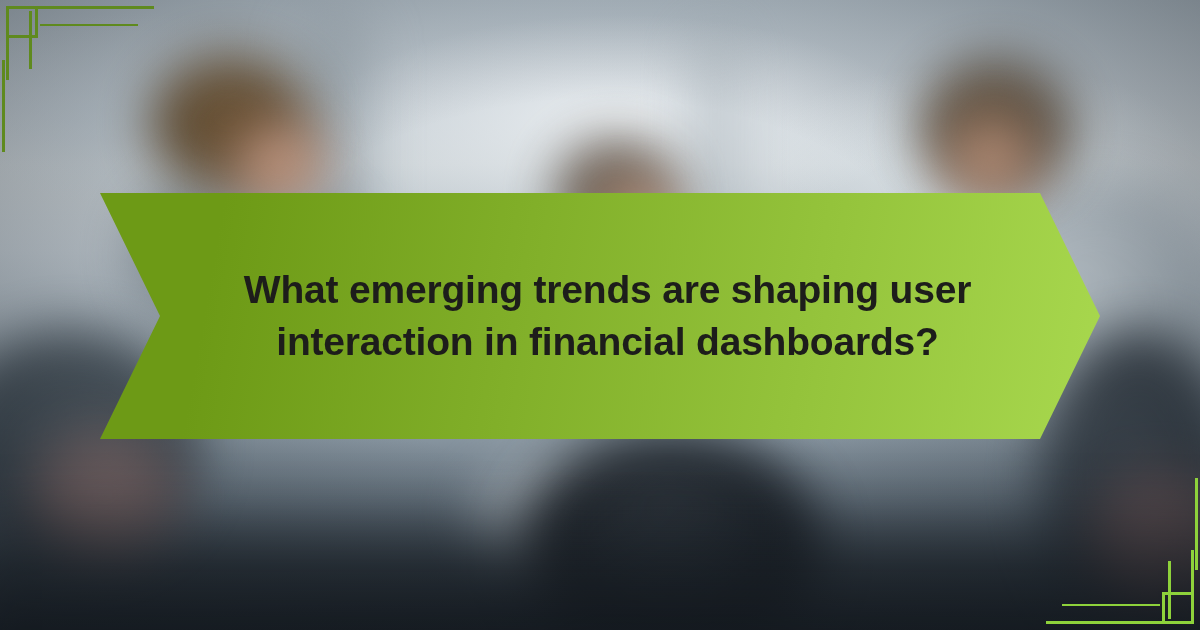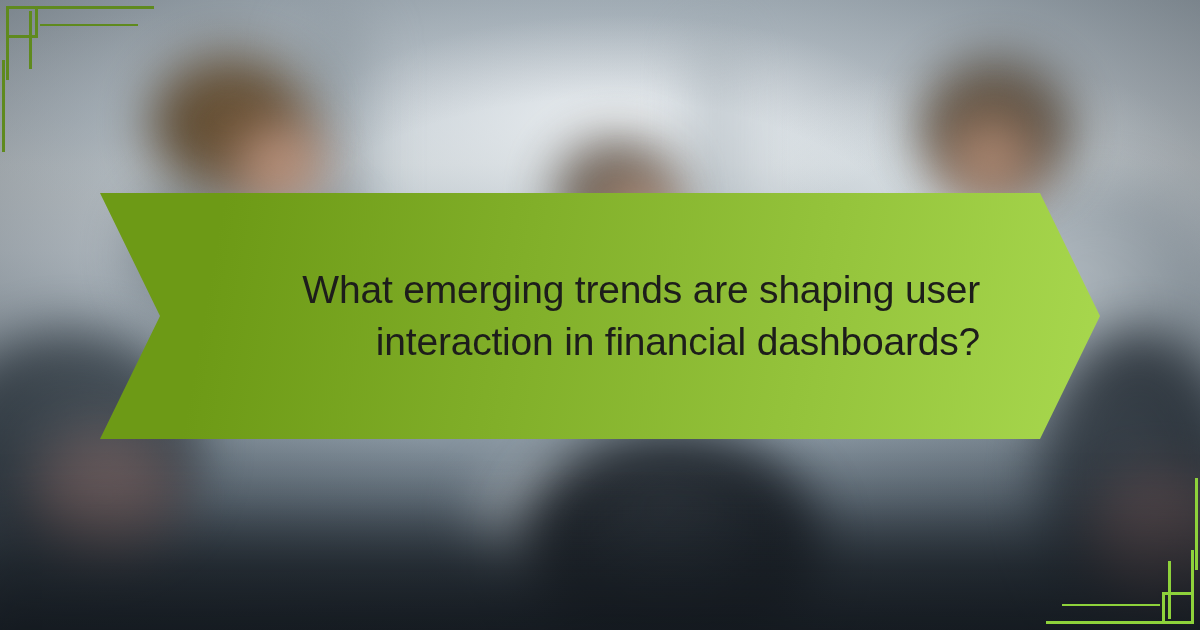--- a/index.html
+++ b/index.html
@@ -208,25 +208,25 @@
     );
     display: flex;
     align-items: center;
   }
   #banner-text {
     margin: 0;
     padding: 0 120px 0 135px;
     color: #1d1d1b;
     font-size: 39px;
     line-height: 1.34;
-    font-weight: 400;
+    font-weight: 700;
     letter-spacing: -0.2px;
     width: 100%;
     box-sizing: border-box;
-    text-align: right;
+    text-align: center;
   }
 </style>
 </head>
 <body>
 
 <div id="stage" style="width: 1200px; height: 630px;">
 
   <div class="bg-layer bg-base"></div>
   <div class="bg-layer bg-window"></div>
 

